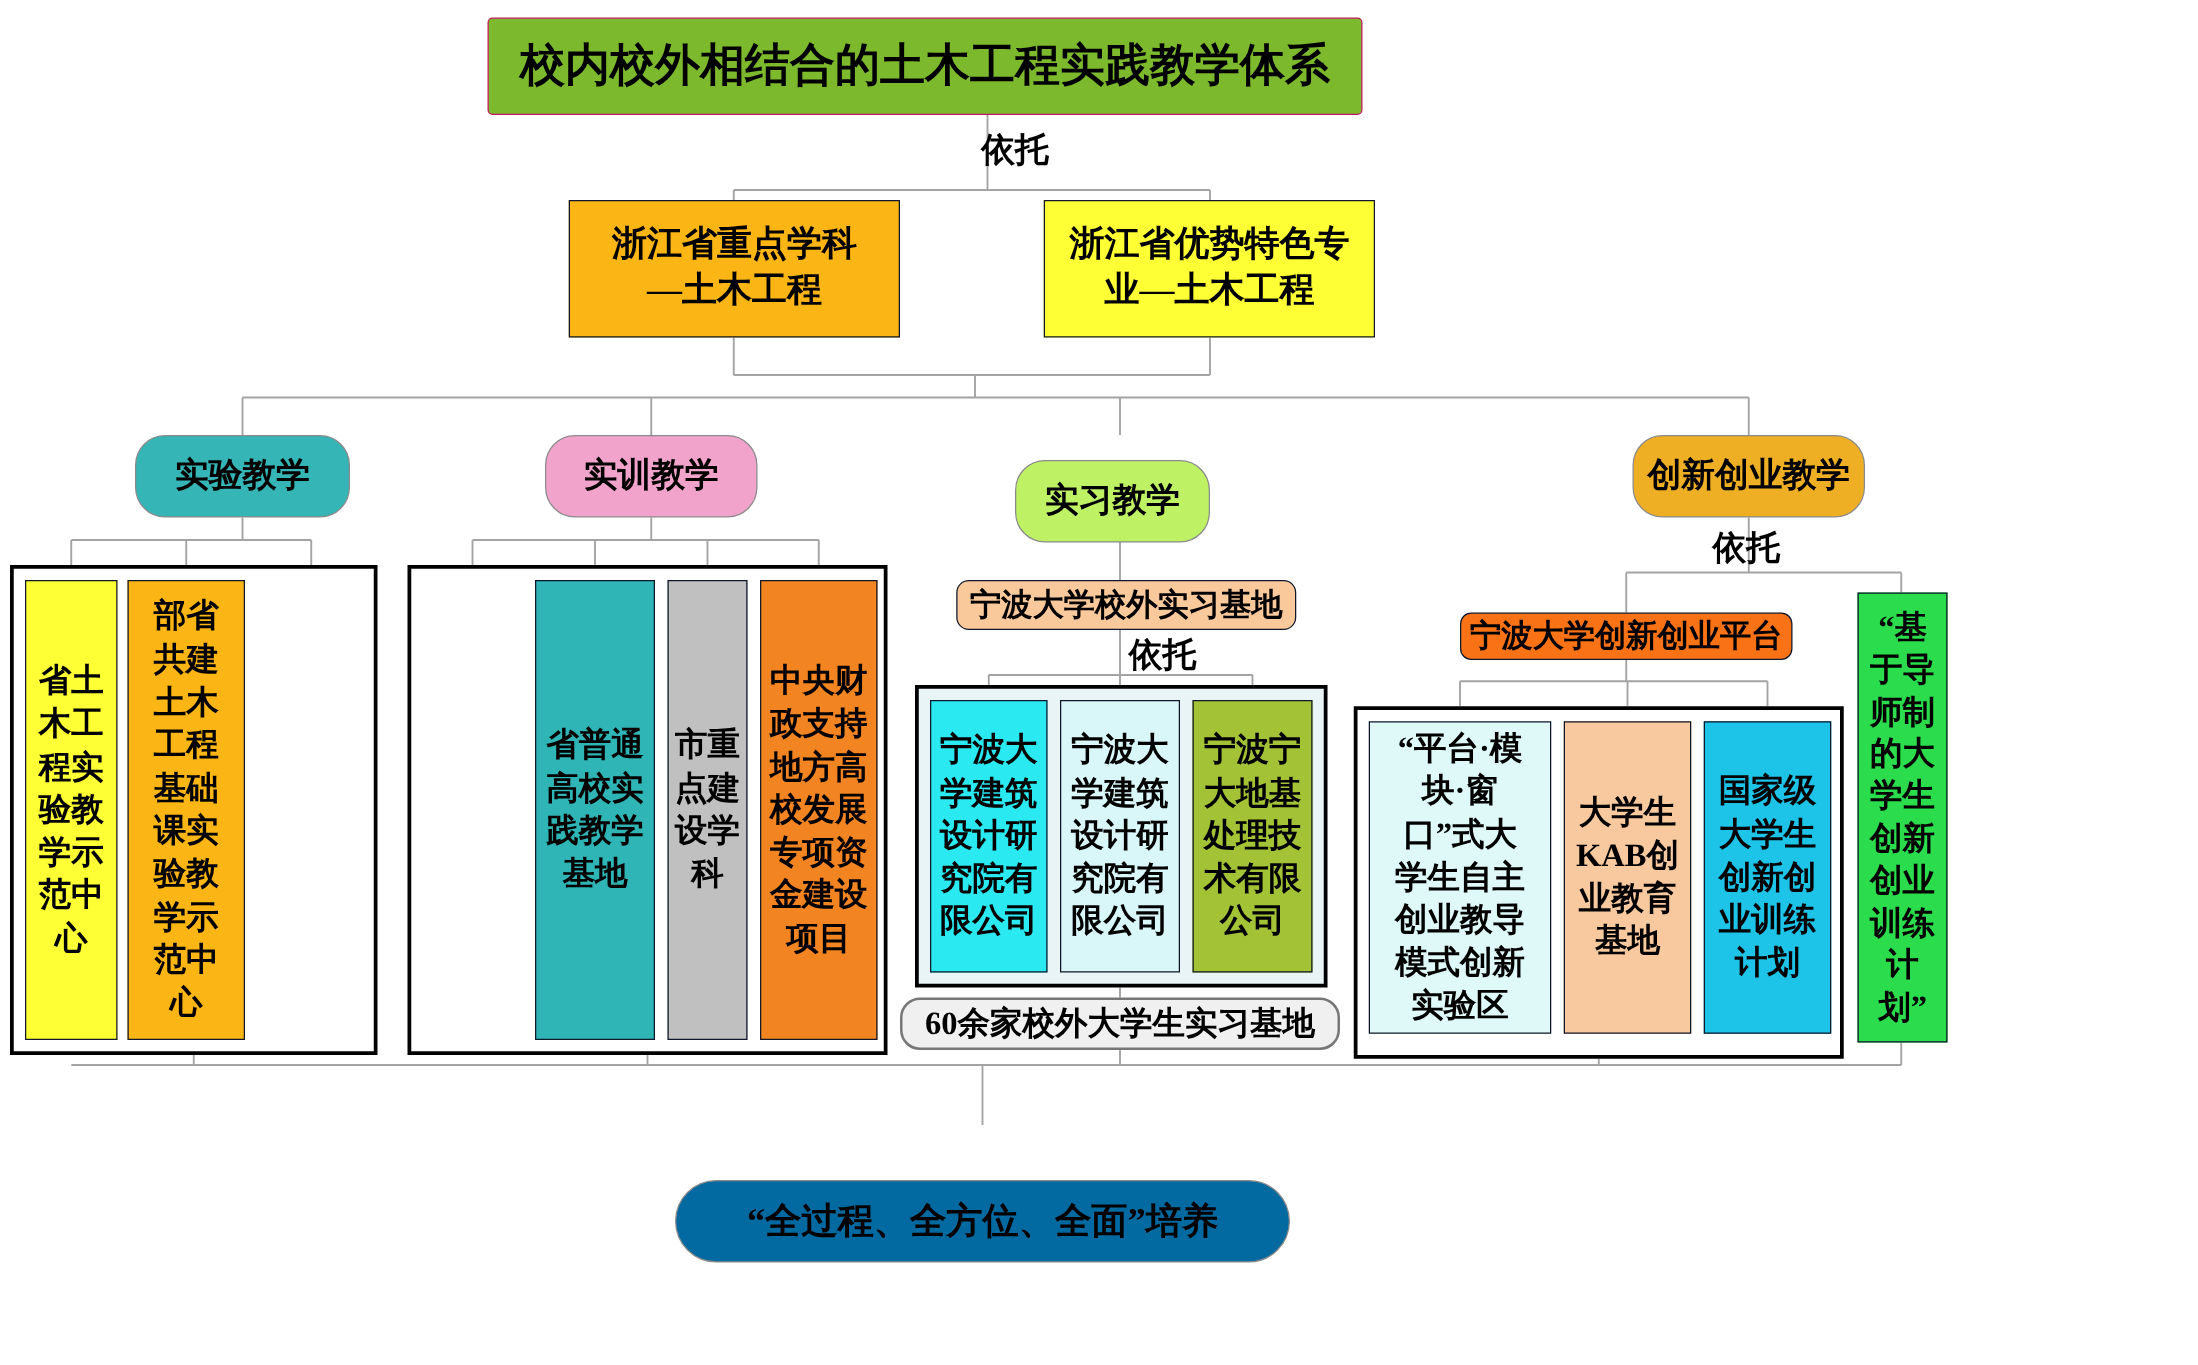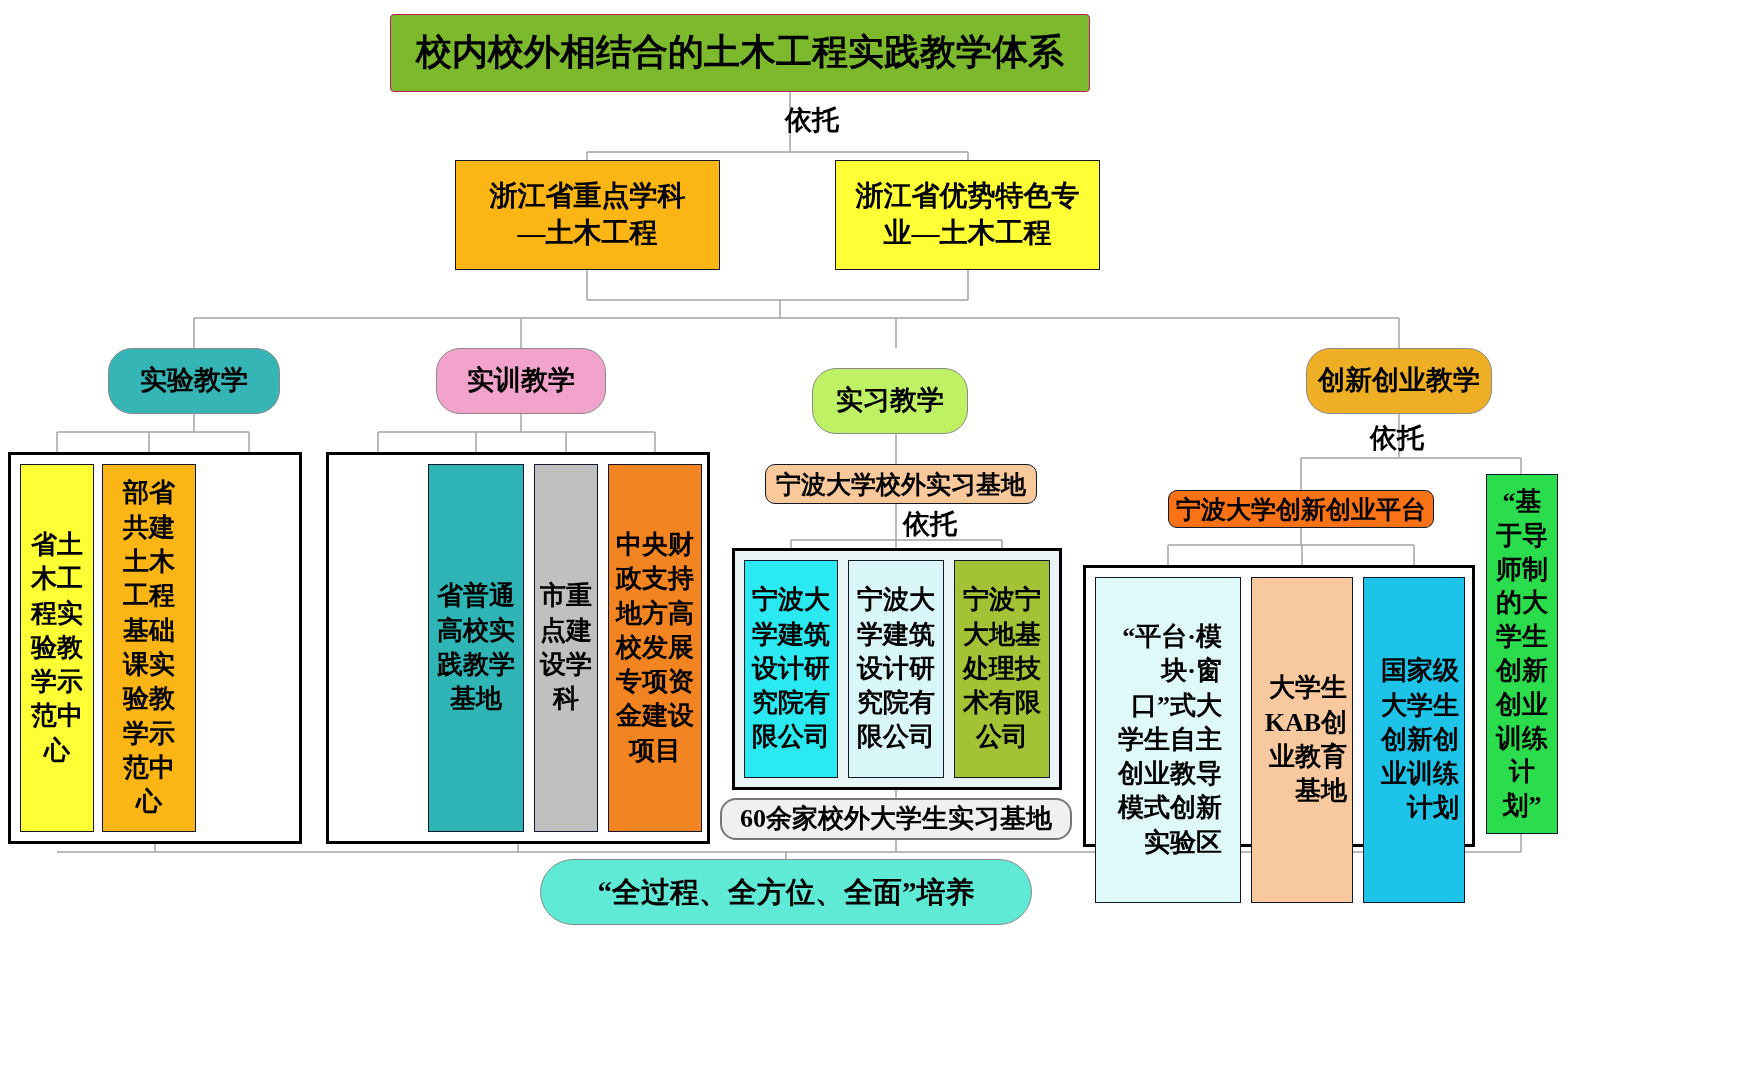--- a/index.html
+++ b/index.html
@@ -55,28 +55,28 @@
   .co{top:560px;height:218px;font-size:26px;}
   .g3a{left:744px;width:94px;background:#2BE9F0;padding:0 5px;}
   .g3b{left:848px;width:96px;background:#D9F6F8;padding:0 5px;}
   .g3c{left:954px;width:96px;background:#A3C235;padding:0 5px;}
   .ext{left:720px;top:798px;width:352px;height:42px;font-size:26px;background:#F0F0F0;border:2px solid #777;border-radius:16px;}
 
   
   .yituo-innov{left:1352px;top:420px;width:90px;}
   .platform{left:1168px;top:490px;width:266px;height:38px;font-size:25px;background:#f97316;border-radius:9px;}
   .g4{left:1083px;top:565px;width:392px;height:282px;}
-  .inv{top:577px;height:326px;font-size:26px;text-align:right;}
+  .inv{top:577px;height:250px;font-size:26px;}
   .g4a{left:1095px;width:146px;background:#DFF8F8;padding:0 18px;}
   .g4b{left:1251px;width:102px;background:#F8C99E;padding:0 5px;}
   .g4c{left:1363px;width:102px;background:#1EC3E8;padding:0 5px;}
   .tutor{left:1486px;top:474px;width:72px;height:360px;font-size:26px;background:#2BDC4C;padding:0 4px;line-height:1.3;}
 
   
-  .outcome{left:540px;top:859px;width:492px;height:66px;font-size:29px;background:#5eead4;border-radius:33px;border:1px solid #8a8a8a;}
+  .outcome{left:540px;top:944px;width:492px;height:66px;font-size:29px;background:#0369a1;border-radius:33px;border:1px solid #8a8a8a;}
 </style>
 </head>
 <body>
 
 <div id="canvas">
 
   <svg id="lines" width="1758" height="1092">
     <g stroke="#A3A3A3" stroke-width="1.5">
 
       <line x1="790" y1="92" x2="790" y2="152"></line>

